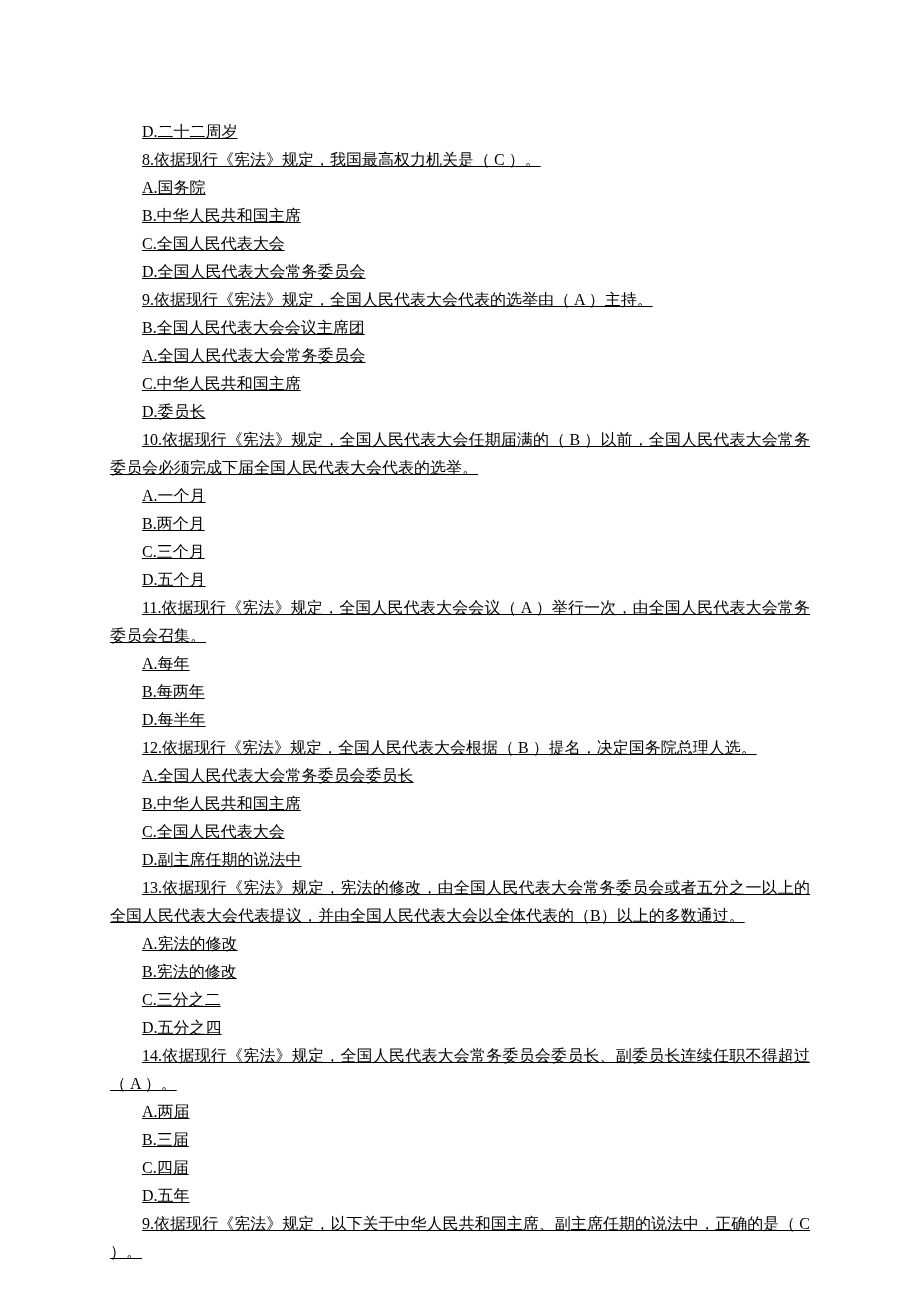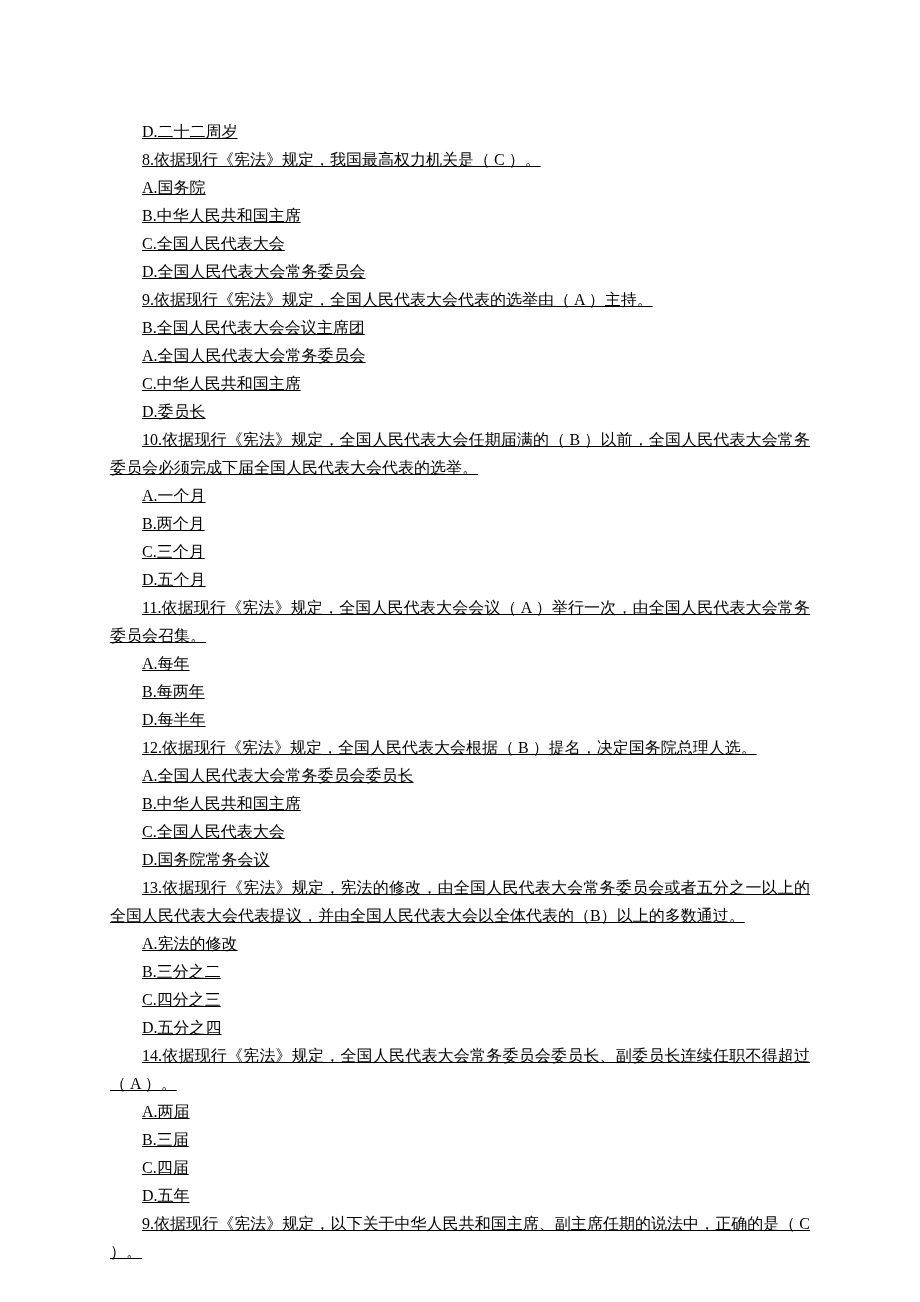--- a/index.html
+++ b/index.html
@@ -49,25 +49,25 @@
   <p class="option">C.三个月</p>
   <p class="option">D.五个月</p>
   <p class="question">11.依据现行《宪法》规定，全国人民代表大会会议（ A ）举行一次，由全国人民代表大会常务委员会召集。</p>
   <p class="option">A.每年</p>
   <p class="option">B.每两年</p>
   <p class="option">D.每半年</p>
   <p class="question">12.依据现行《宪法》规定，全国人民代表大会根据（ B ）提名，决定国务院总理人选。</p>
   <p class="option">A.全国人民代表大会常务委员会委员长</p>
   <p class="option">B.中华人民共和国主席</p>
   <p class="option">C.全国人民代表大会</p>
-  <p class="option">D.国务院常务会议</p>
+  <p class="option">D.副主席任期的说法中</p>
   <p class="question">13.依据现行《宪法》规定，宪法的修改，由全国人民代表大会常务委员会或者五分之一以上的全国人民代表大会代表提议，并由全国人民代表大会以全体代表的（B）以上的多数通过。</p>
   <p class="option">A.宪法的修改</p>
-  <p class="option">B.三分之二</p>
-  <p class="option">C.四分之三</p>
+  <p class="option">B.宪法的修改</p>
+  <p class="option">C.三分之二</p>
   <p class="option">D.五分之四</p>
   <p class="question">14.依据现行《宪法》规定，全国人民代表大会常务委员会委员长、副委员长连续任职不得超过（ A ）。</p>
   <p class="option">A.两届</p>
   <p class="option">B.三届</p>
   <p class="option">C.四届</p>
   <p class="option">D.五年</p>
   <p class="question">9.依据现行《宪法》规定，以下关于中华人民共和国主席、副主席任期的说法中，正确的是（ C ）。</p>
 </div>
 
 </body></html>

